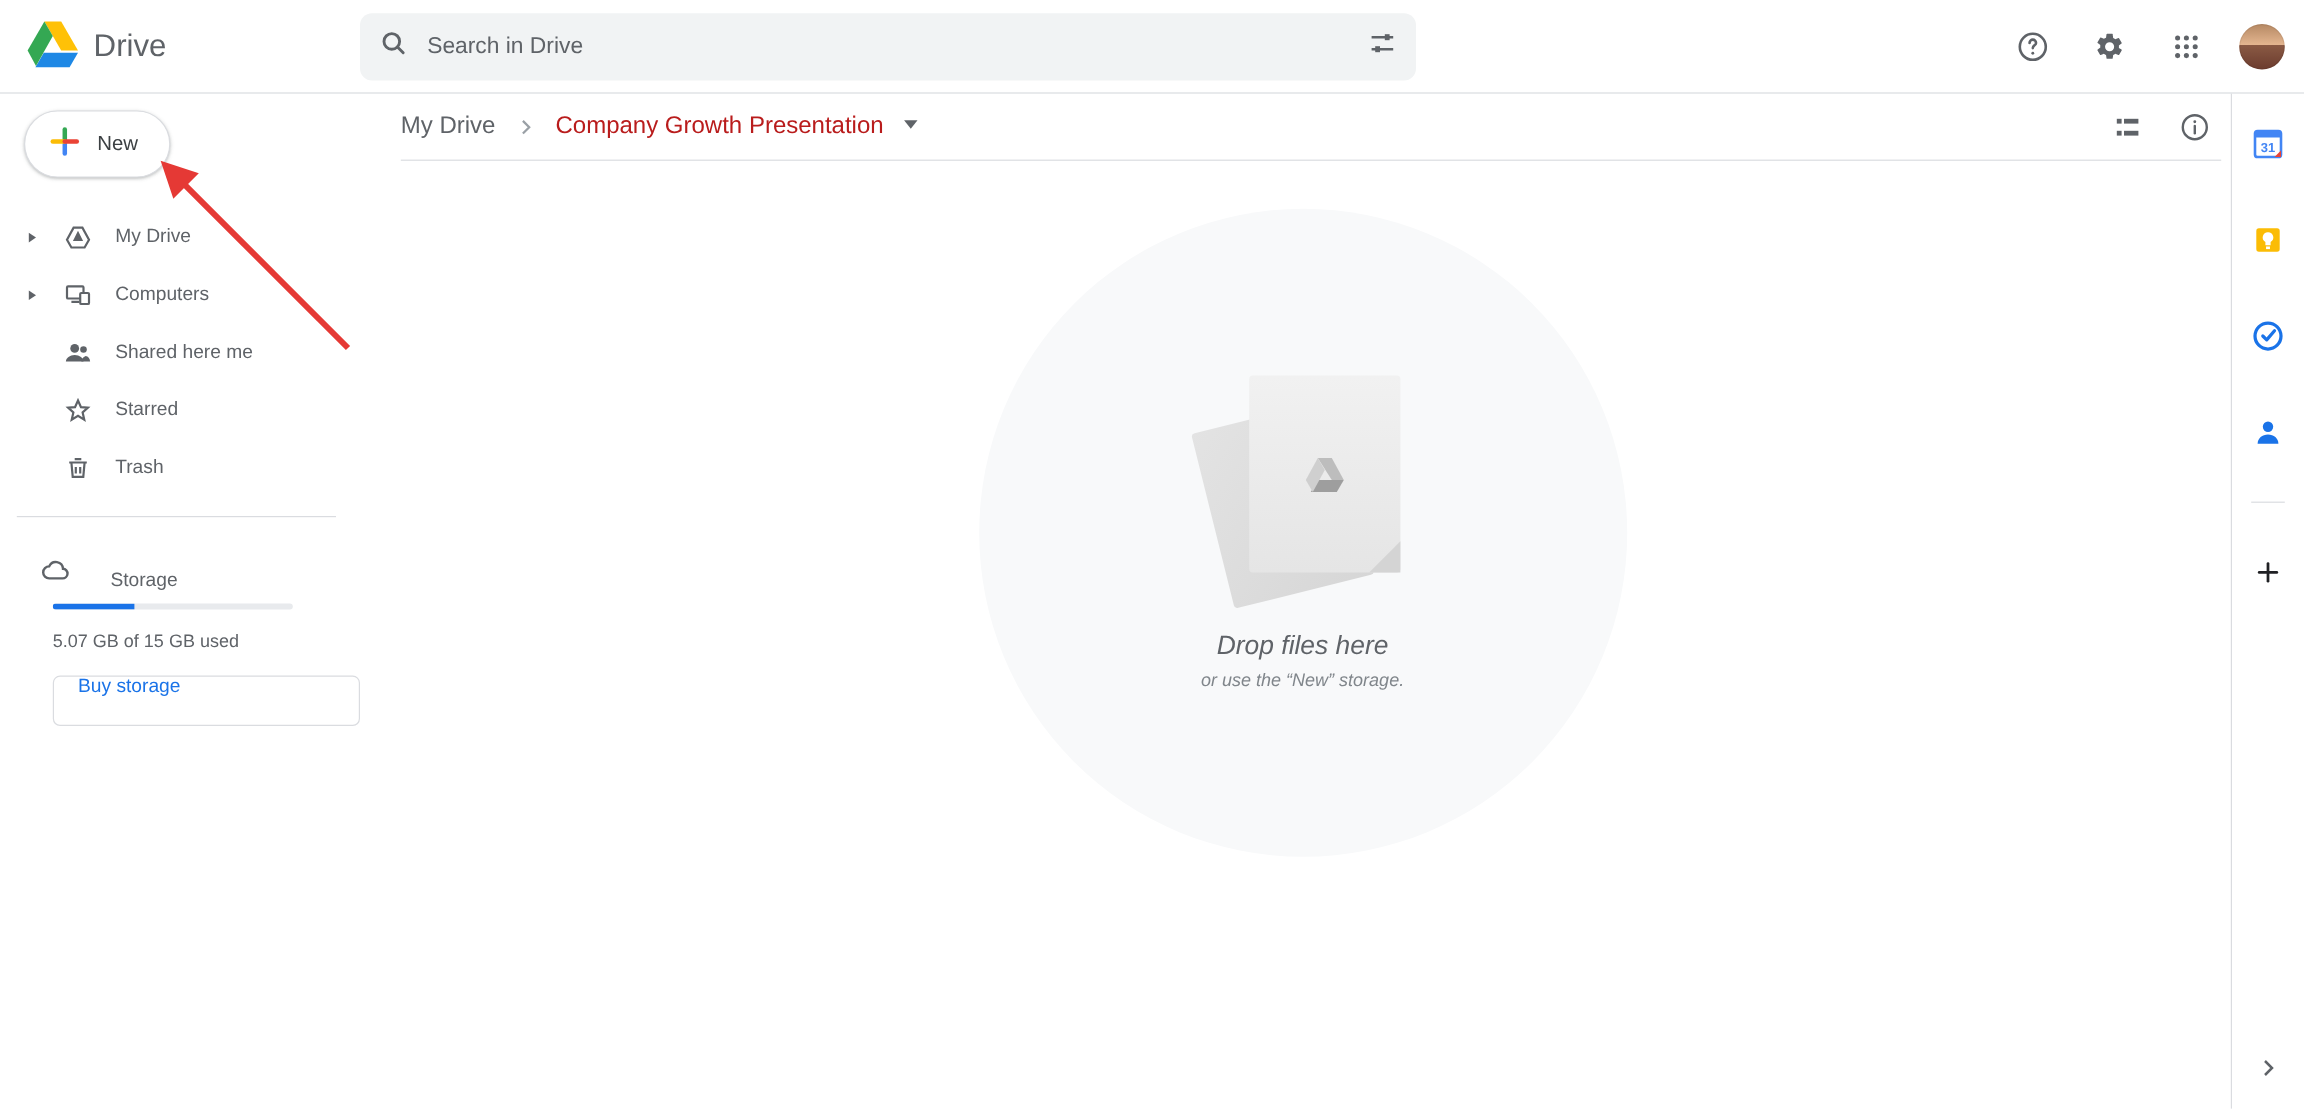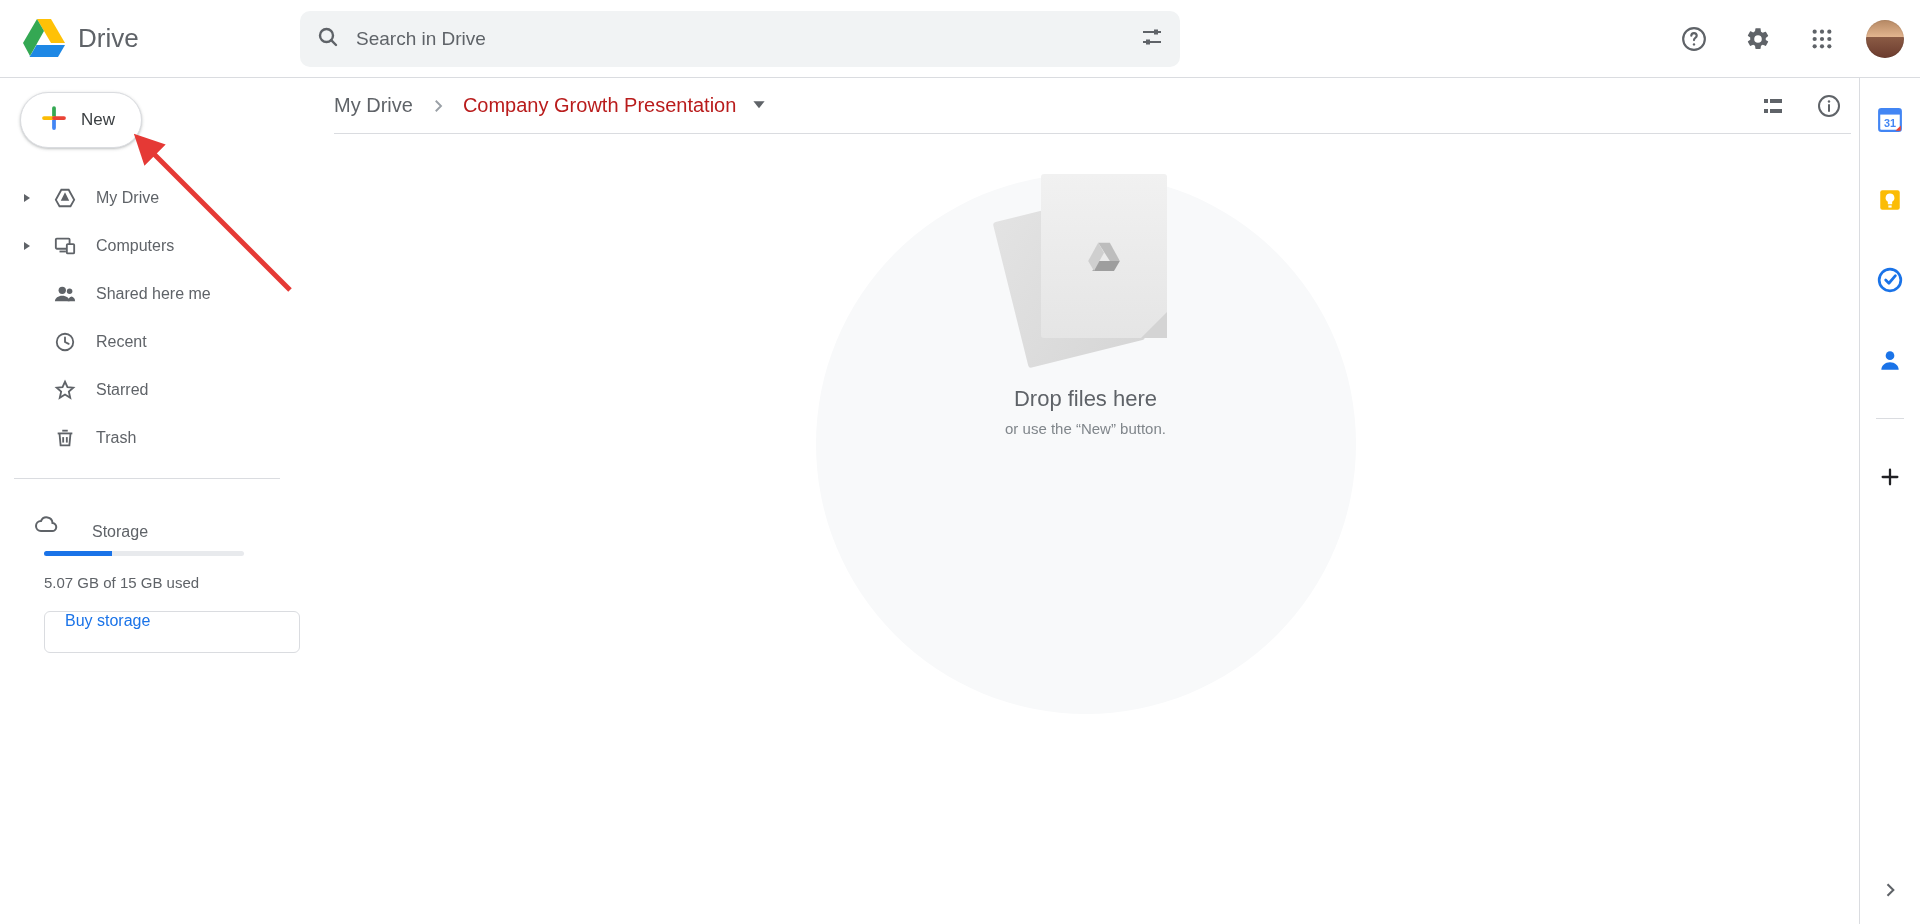--- a/index.html
+++ b/index.html
@@ -224,21 +224,23 @@
     position: relative;
   }
   .blob {
     width: 540px;
     height: 540px;
     background: #f8f9fa;
     border-radius: 50%;
     display: flex;
     flex-direction: column;
     align-items: center;
+    justify-content: center;
     gap: 8px;
+    font-style: italic;
   }
   .files-illus {
     width: 170px;
     height: 180px;
     position: relative;
     margin-bottom: 24px;
   }
   .page-back {
     position: absolute;
     left: 8px;
@@ -442,30 +444,20 @@
           <svg width="22" height="22" viewBox="0 0 24 24" fill="#5f6368">
               <circle cx="9" cy="8" r="4"></circle>
               <circle cx="17" cy="9" r="3"></circle>
               <path d="M1,20c0-3.3,3.6-6,8-6s8,2.7,8,6Z"></path>
               <path d="M15,20c0-2.2,1.6-4.3,4-5.2c2.1.4,4,2.1,4,5.2Z"></path>
             </svg>
         </span>
         <span>Shared here me</span>
       </div>
 
-      <div class="nav-item">
-        <span class="arrow-spacer"></span>
-        <span class="nav-icon">
-          <svg width="22" height="22" viewBox="0 0 24 24" fill="none" stroke="#5f6368" stroke-width="2">
-              <circle cx="12" cy="12" r="9"></circle>
-              <polyline points="12,7 12,12 16,14" stroke-linecap="round"></polyline>
-            </svg>
-        </span>
-        <span>Recent</span>
-      </div>
 
       <div class="nav-item">
         <span class="arrow-spacer"></span>
         <span class="nav-icon">
           <svg width="22" height="22" viewBox="0 0 24 24" fill="none" stroke="#5f6368" stroke-width="2">
               <polygon points="12,3 14.7,9 21,9.5 16.2,13.8 17.7,20.5 12,17 6.3,20.5 7.8,13.8 3,9.5 9.3,9"></polygon>
             </svg>
         </span>
         <span>Starred</span>
       </div>
@@ -546,21 +538,21 @@
           <div class="page-back"></div>
           <div class="page-front">
             <svg width="40" height="40" viewBox="0 0 48 48">
               <polygon points="17,8 31,8 43,30 31,30" fill="#bdbdbd"></polygon>
               <polygon points="10,42 17,30 43,30 36,42" fill="#9e9e9e"></polygon>
               <polygon points="17,8 5,30 12,42 24,20" fill="#cfcfcf"></polygon>
             </svg>
           </div>
         </div>
         <div class="drop-title">Drop files here</div>
-        <div class="drop-sub">or use the “New” button.</div>
+        <div class="drop-sub">or use the “New” storage.</div>
       </div>
     </div>
   </div>
 
   <div class="side-panel">
     <span class="sp-icon">
       <svg width="26" height="26" viewBox="0 0 24 24">
         <rect x="2" y="2" width="20" height="20" rx="2" fill="#fff" stroke="#4285F4" stroke-width="2"></rect>
         <rect x="2" y="2" width="20" height="5" fill="#4285F4"></rect>
         <text x="12" y="18" text-anchor="middle" font-size="10" font-weight="bold" fill="#4285F4">31</text>

